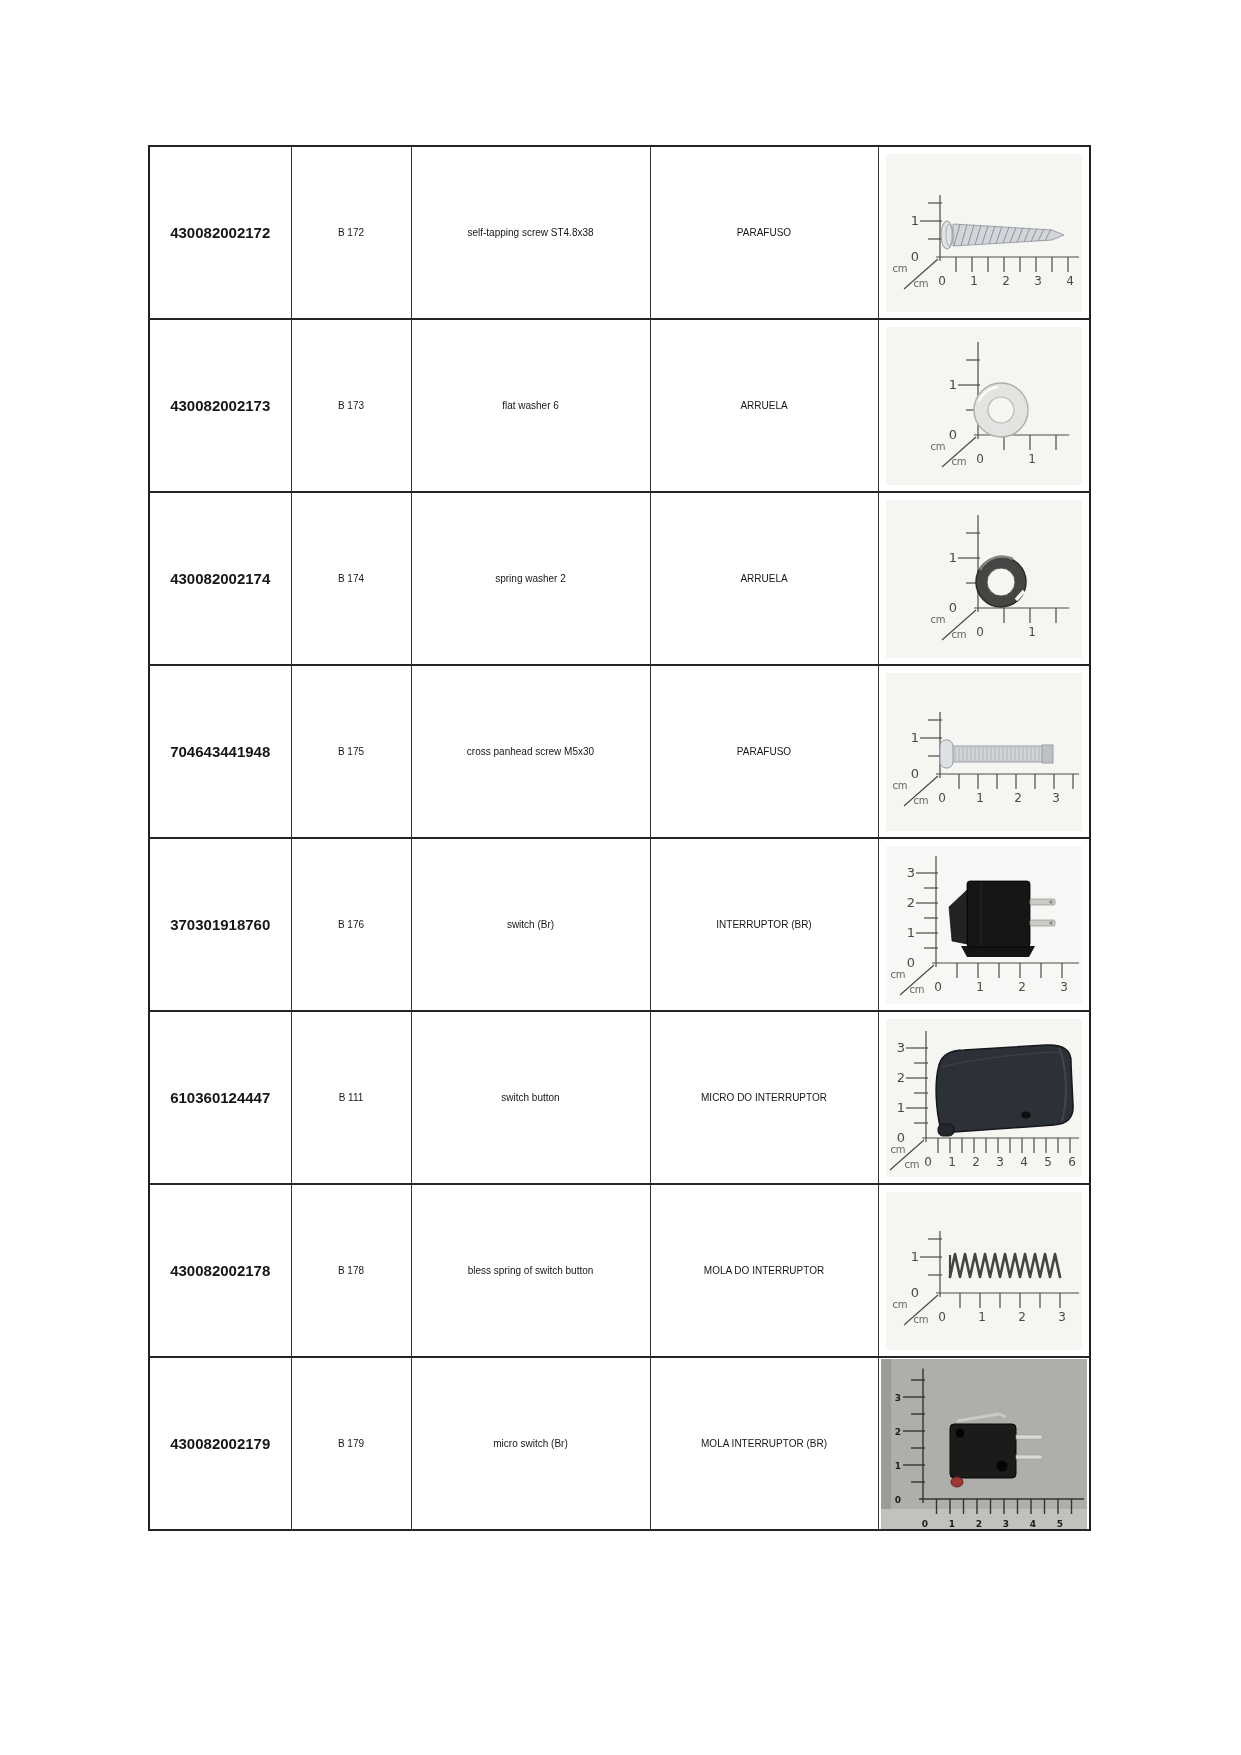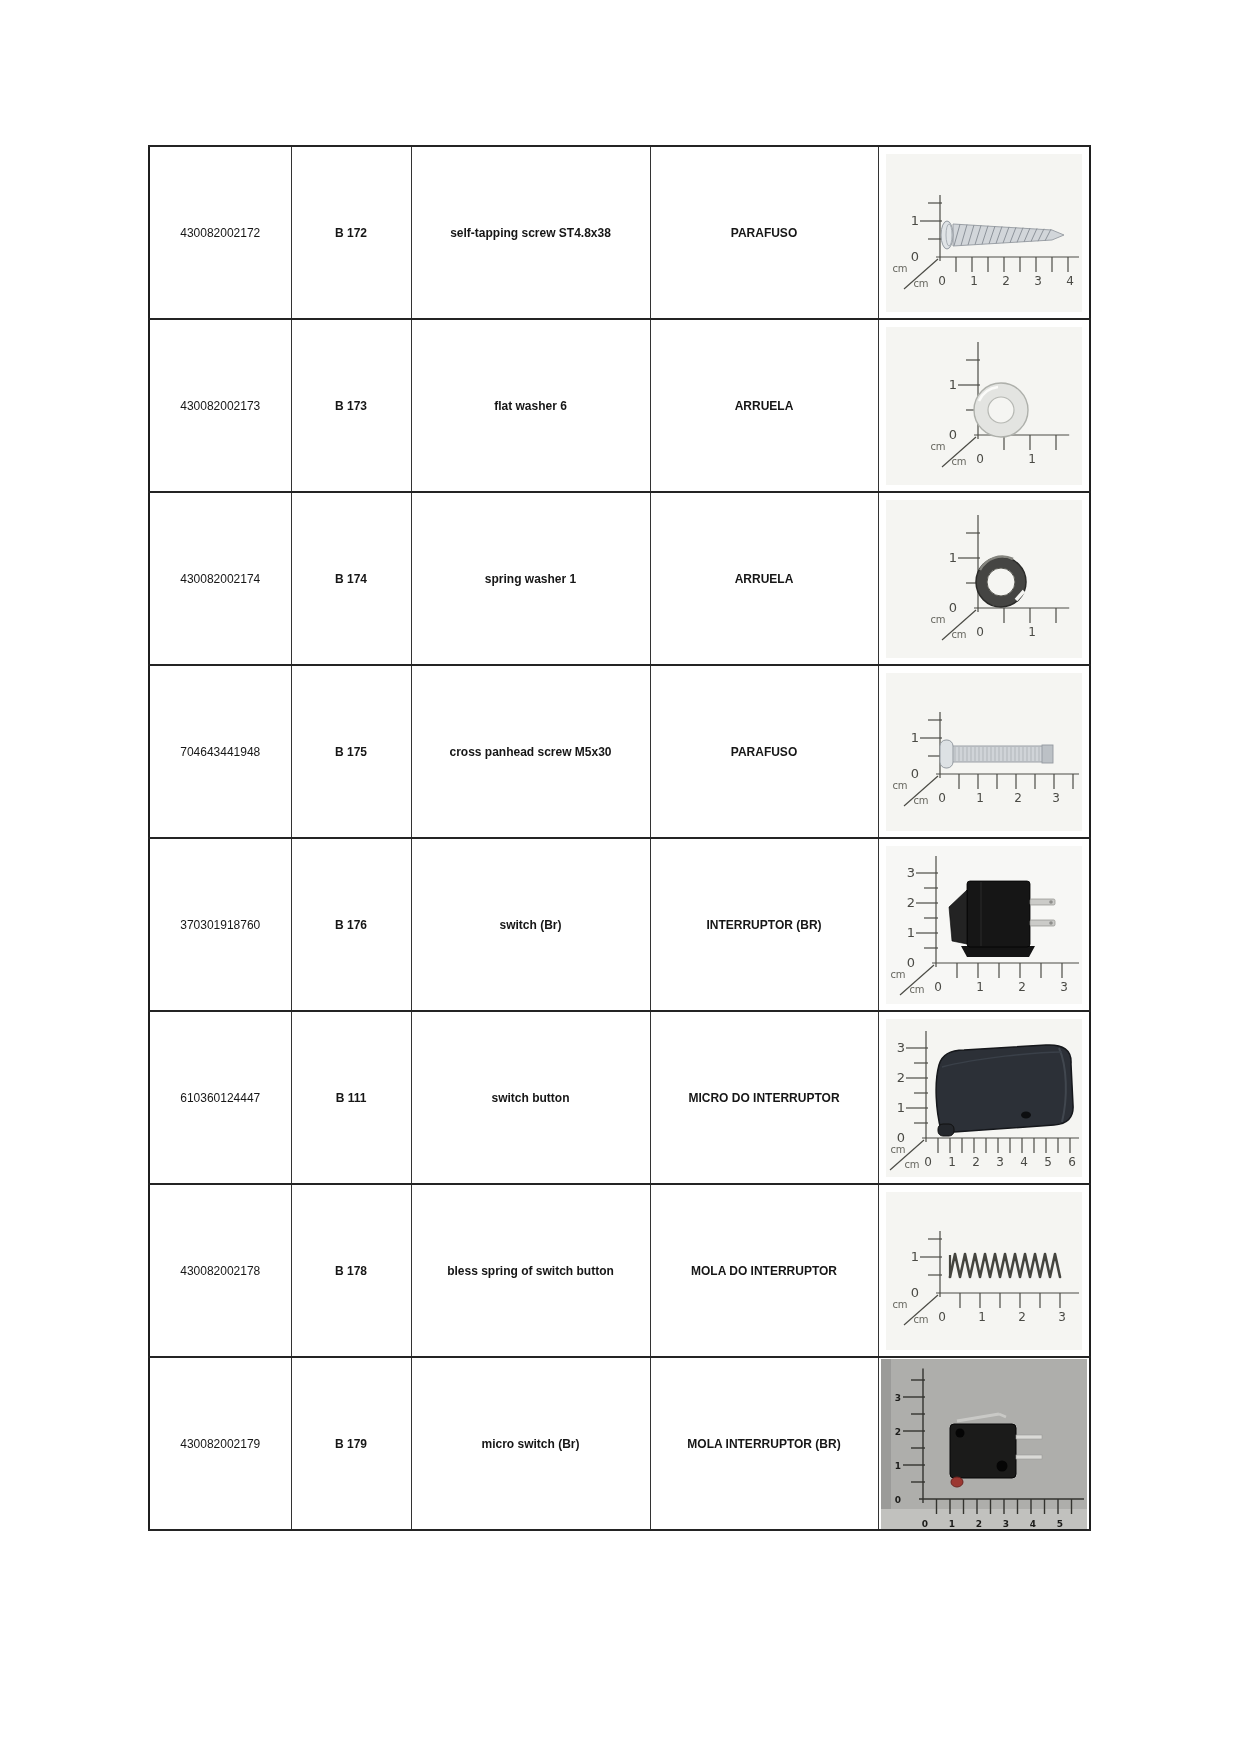--- a/index.html
+++ b/index.html
@@ -1,21 +1,21 @@
 <!DOCTYPE html>
 <html><head>
 <meta charset="utf-8">
 <style>
   html,body{margin:0;padding:0;}
   body{font-family:"Liberation Sans","DejaVu Sans",sans-serif;background:#ffffff;}
   .page{position:relative;width:1241px;height:1755px;background:#ffffff;overflow:hidden;}
   table.parts-table{position:absolute;left:148px;top:145px;width:941px;border-collapse:collapse;table-layout:fixed;background:#fff;border:2px solid #1f1f1f;}
   table.parts-table td{border-left:1.5px solid #333;border-right:1.5px solid #333;border-top:2px solid #242424;border-bottom:2px solid #242424;vertical-align:middle;text-align:center;padding:0;height:171px;overflow:hidden;color:#161616;}
-  td.c-part{font-size:12px;}
-  td.c-code,td.c-en,td.c-pt{font-size:12px;font-weight:bold;}
+  td.c-part{font-size:15px;font-weight:bold;}
+  td.c-code,td.c-en,td.c-pt{font-size:10px;}
   td.c-img svg{display:block;margin:0 auto;}
 </style>
 </head>
 <body>
 
 <div class="page">
   <table class="parts-table">
     <colgroup>
       <col style="width:142px">
         <col style="width:120px">
@@ -108,21 +108,21 @@
                 <circle cx="115" cy="83" r="27" fill="#e3e4e1" stroke="#aeb0ab" stroke-width="1.4"></circle>
                 <circle cx="115" cy="83" r="13" fill="#f5f5f2" stroke="#b6b8b3" stroke-width="1.2"></circle>
                 <path d="M 93 74 A 24 24 0 0 1 112 60" fill="none" stroke="#fbfbf9" stroke-width="2.5"></path>
               </g>
             </svg>
           </td>
   </tr>
         <tr>
     <td class="c-part"><span>430082002174</span></td>
     <td class="c-code"><span>B 174</span></td>
-    <td class="c-en"><span>spring washer 1</span></td>
+    <td class="c-en"><span>spring washer 2</span></td>
     <td class="c-pt"><span>ARRUELA</span></td>
     <td class="c-img">
             <svg xmlns="http://www.w3.org/2000/svg" viewBox="0 0 196 158" width="196" height="158">
               <rect x="0" y="0" width="196" height="158" fill="#f5f5f2"></rect>
               <g stroke="#4c4c46" stroke-width="1.2">
                 <line x1="92" y1="112" x2="92" y2="15"></line>
                 <line x1="88" y1="108" x2="183.2" y2="108"></line>
                 <line x1="94" y1="83" x2="80" y2="83"></line>
                 <line x1="94" y1="58" x2="72" y2="58"></line>
                 <line x1="94" y1="33" x2="80" y2="33"></line>

